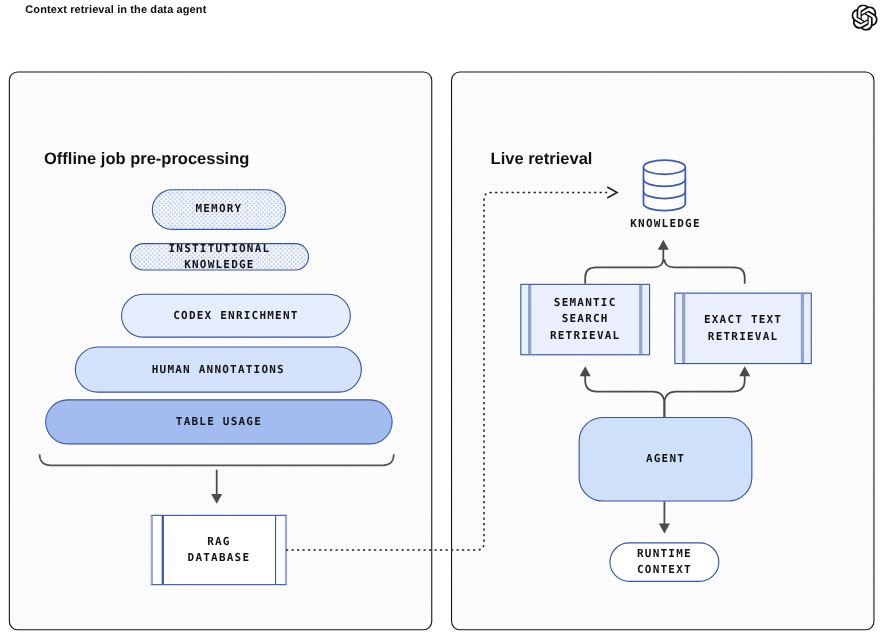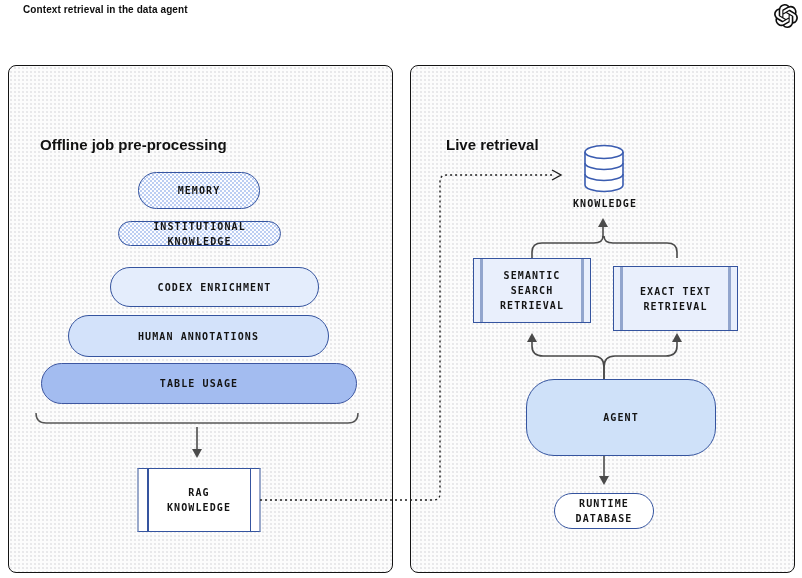--- a/index.html
+++ b/index.html
@@ -103,46 +103,46 @@
     </div>
     <div class="node pill tint3" style="left:32px; top:297px; width:316px; height:41px; border-radius:20.5px;">
       <span class="mono-label">TABLE USAGE</span>
     </div>
     <div class="node pill tint2" style="left:59px; top:249px; width:261px; height:42px; border-radius:21px;">
       <span class="mono-label">HUMAN ANNOTATIONS</span>
     </div>
 
     <div class="subroutine" style="left:128px; top:402px; width:124px; height:64px;">
       <span class="mono-label">RAG
-KNOWLEDGE</span>
+DATABASE</span>
     </div>
   </div>
 
   <div class="panel right">
     <div class="panel-title" style="left:35px; top:26px;">Live retrieval</div>
 
     <div class="db-label mono-label" style="left:134px; top:130px;">KNOWLEDGE</div>
 
     <div class="retrieval" style="left:62px; top:192px; width:118px; height:65px;">
       <span class="mono-label">SEMANTIC
 SEARCH
 RETRIEVAL</span>
     </div>
     <div class="retrieval" style="left:202px; top:200px; width:125px; height:65px;">
       <span class="mono-label">EXACT TEXT
 RETRIEVAL</span>
     </div>
 
-    <div class="node agent-node" style="left:115px; top:313px; width:190px; height:77px;">
+    <div class="node agent-node" style="left:115px; top:313px; width:158px; height:77px;border-radius:22px;">
       <span class="mono-label">AGENT</span>
     </div>
 
     <div class="node runtime-node" style="left:143px; top:427px; width:100px; height:36px;">
       <span class="mono-label">RUNTIME
-DATABASE</span>
+CONTEXT</span>
     </div>
   </div>
 
   <svg class="overlay" viewBox="0 0 802 578">
 
     <g>
       <path d="M36,413 C36,420 39,423 46,423 L348,423 C355,423 358,420 358,413" fill="none" stroke="#555" stroke-width="1.5"></path>
     </g>
 
     <g>

